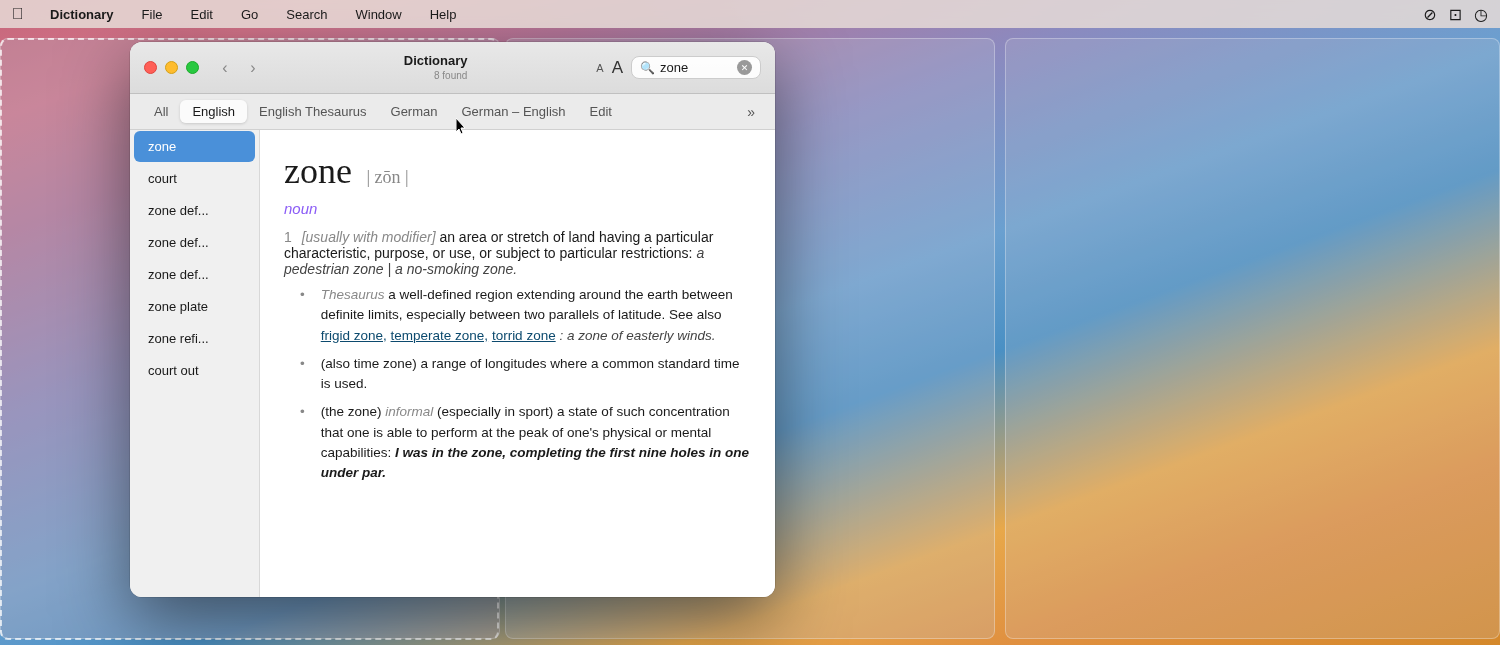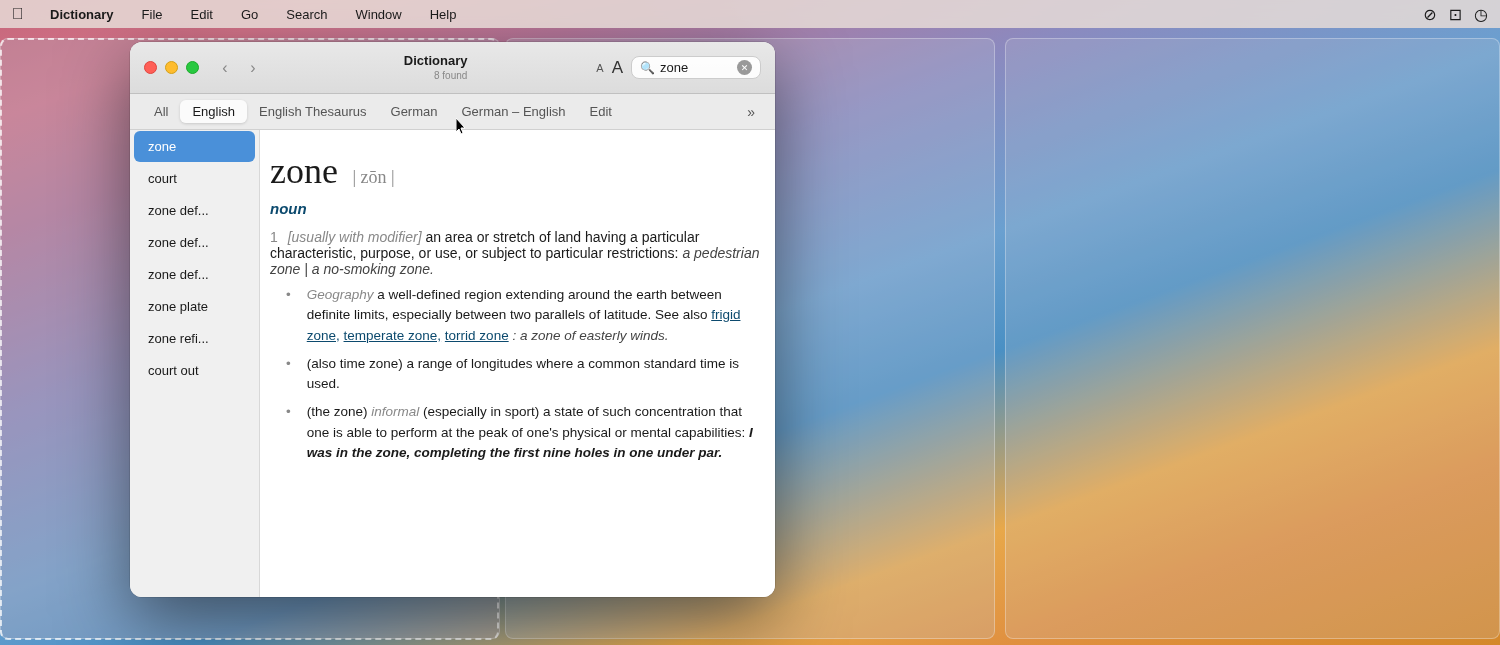--- a/index.html
+++ b/index.html
@@ -270,45 +270,44 @@
 
     .sidebar-item.active {
       background: #4a90d9;
       color: white;
     }
 
     
     .definition-area {
       flex: 1;
       overflow-y: auto;
-      padding: 20px 10px;
+      padding: 20px 24px;
       background: white;
     }
 
     .word-title {
       font-size: 36px;
       font-weight: 300;
       color: #1a1a1a;
       display: inline;
       font-family: 'Georgia', serif;
     }
 
     .word-pronunciation {
       font-size: 18px;
       color: #888;
       margin-left: 10px;
       font-family: 'Georgia', serif;
     }
 
     .word-type {
       font-size: 15px;
-      color: #0c4a6e;
+      color: #8b5cf6;
       font-style: italic;
       margin: 8px 0 12px 0;
-      font-weight: bold;
     }
 
     .definition-number {
       font-size: 14px;
       color: #1a1a1a;
       margin-bottom: 8px;
     }
 
     .definition-number .num {
       font-size: 14px;
@@ -501,21 +500,21 @@
         <div class="definition-number">
           <span class="num">1</span>
           <span class="italic-modifier">[usually with modifier]</span>
           <span> an area or stretch of land having a particular characteristic, purpose, or use, or subject to particular restrictions: </span>
           <span class="italic-example">a pedestrian zone | a no-smoking zone.</span>
         </div>
 
         <div class="bullet-item">
           <span></span>
           <span>
-            <span class="label-tag">Geography </span>
+            <span class="label-tag">Thesaurus </span>
             a well-defined region extending around the earth between definite limits, especially between two parallels of latitude. See also 
             <span class="link-text">frigid zone,</span>
             <span class="link-text"> temperate zone,</span>
             <span class="link-text"> torrid zone</span>
             <span class="italic-example">: a zone of easterly winds.</span>
           </span>
         </div>
 
         <div class="bullet-item">
           <span></span>

